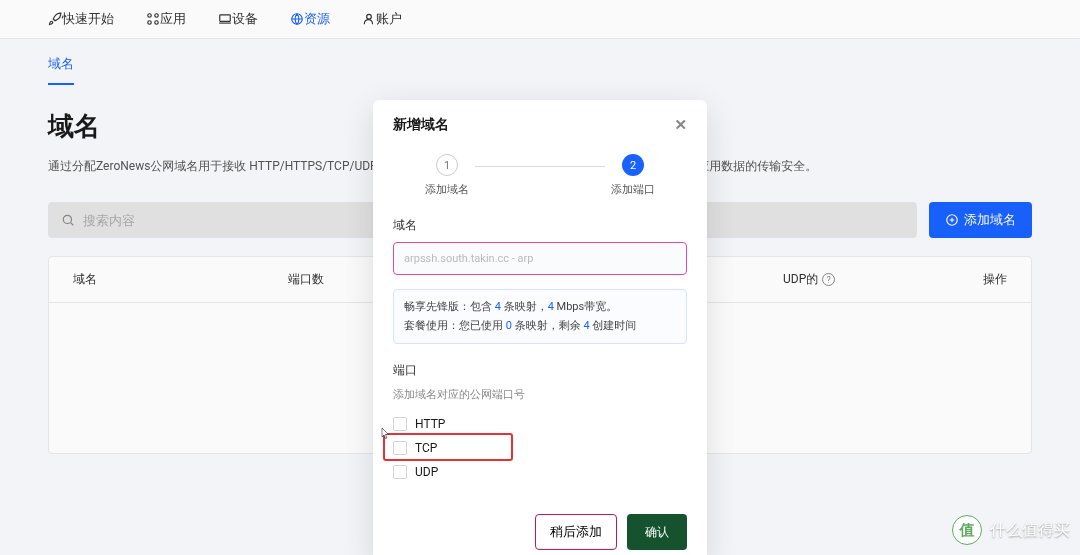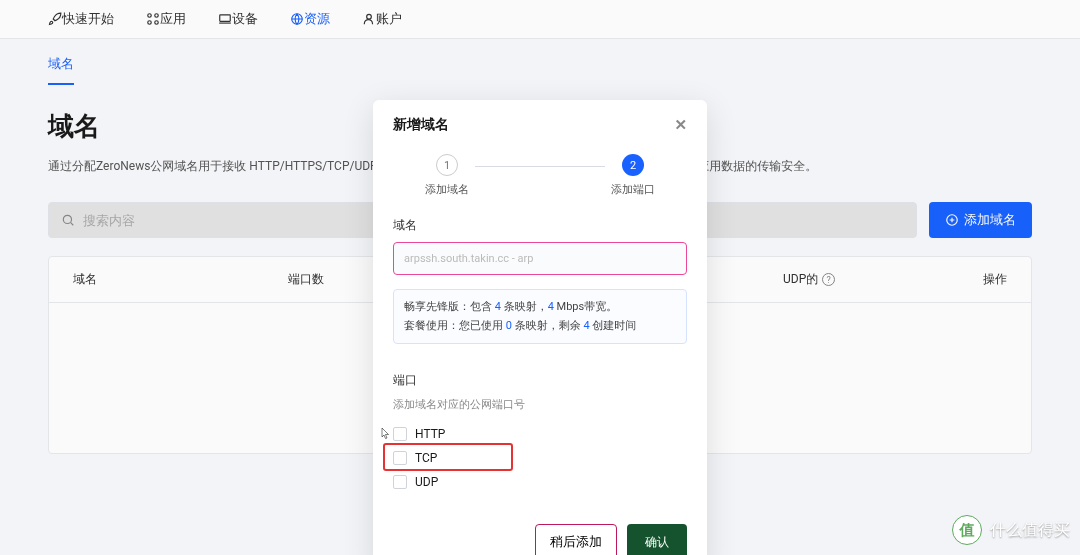--- a/index.html
+++ b/index.html
@@ -43,21 +43,21 @@
     .step { display: flex; flex-direction: column; align-items: center; gap: 6px; }
     .step-circle { width: 22px; height: 22px; border-radius: 50%; display: flex; align-items: center; justify-content: center; font-size: 11px; }
     .step-1 .step-circle { border: 1px solid #ccc; color: #777; background:#fff; }
     .step-2 .step-circle { background: #1962ff; color: #fff; }
     .step-label { font-size: 11px; color: #555; }
     .step-line { width: 130px; height: 1px; background: #d8dbe2; margin: 0 6px 18px; }
     
     .field-label { font-size: 12px; color: #333; margin-bottom: 8px; }
     .field-sublabel { font-size: 11px; color: #888; margin-bottom: 10px; }
     .input-readonly { width: 100%; border: 1px solid #ec4899; border-radius: 4px; padding: 9px 10px; font-size: 11px; color: #bbb; background: #fafbfc; margin-bottom: 14px; }
-    .info-box { border: 1px solid #d6e3ff; background: #fbfcff; border-radius: 4px; padding: 8px 10px; font-size: 11px; line-height: 1.7; color: #444; margin-bottom: 28px; }
+    .info-box { border: 1px solid #d6e3ff; background: #fbfcff; border-radius: 4px; padding: 8px 10px; font-size: 11px; line-height: 1.7; color: #444; margin-bottom: 18px; }
     .info-box .num { color: #1962ff; }
     
     .checkbox-row { display: flex; align-items: flex-end; gap: 8px; padding: 5px 0; font-size: 12px; }
     .checkbox { width: 14px; height: 14px; border: 1px solid #d0d3da; border-radius: 2px; background:#fff; }
     .highlight { position:relative; }
     .highlight::after { content:""; position:absolute; top:-3px; left:-10px; width:126px; height:24px; border:2.5px solid #e63232; border-radius:3px; pointer-events:none; }
     
     .modal-footer { display: flex; justify-content: flex-end; gap: 10px; padding: 14px 20px; }
     .btn-secondary { background: #fff; border: 1px solid #be185d; border-radius: 4px; padding: 8px 14px; font-size: 13px; cursor: pointer; color:#000000; }
     .btn-primary { background: #14532d; color: #fff; border: none; border-radius: 4px; padding: 0 18px; font-size: 12px; cursor: pointer; }

